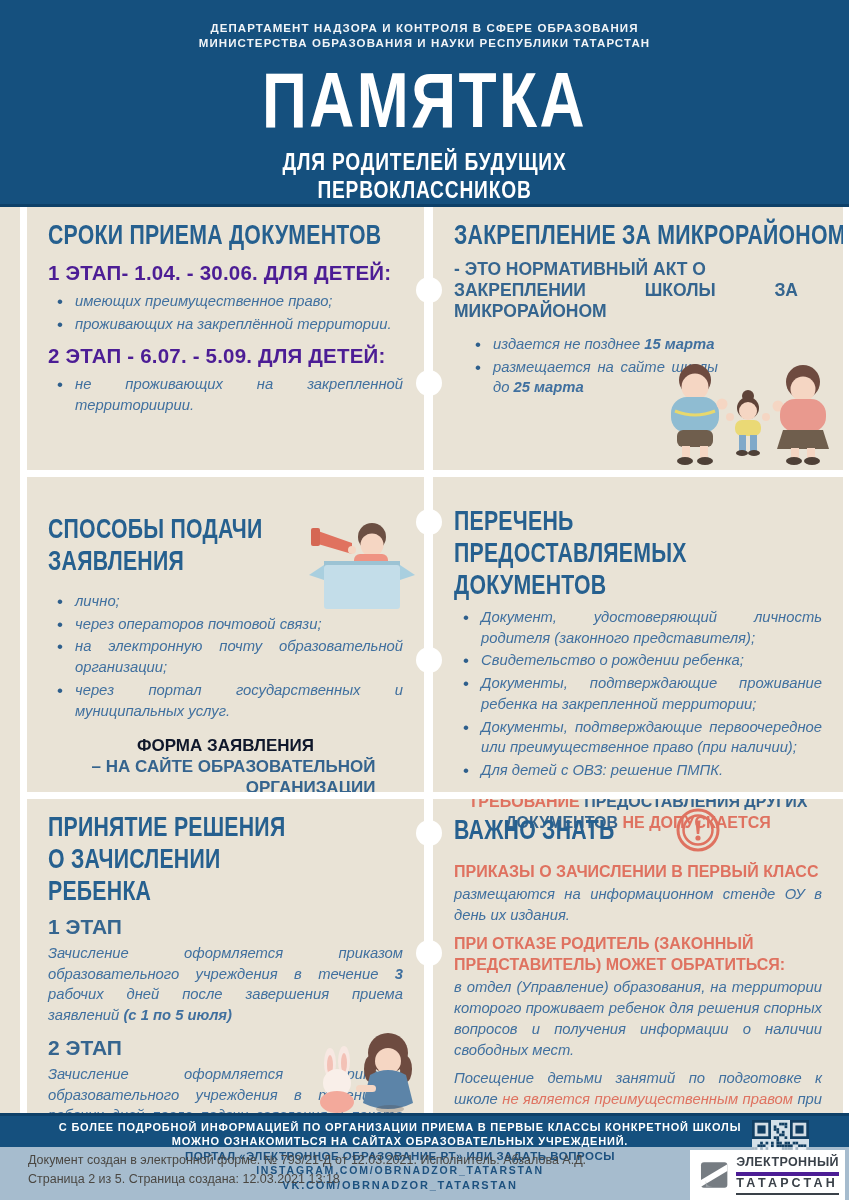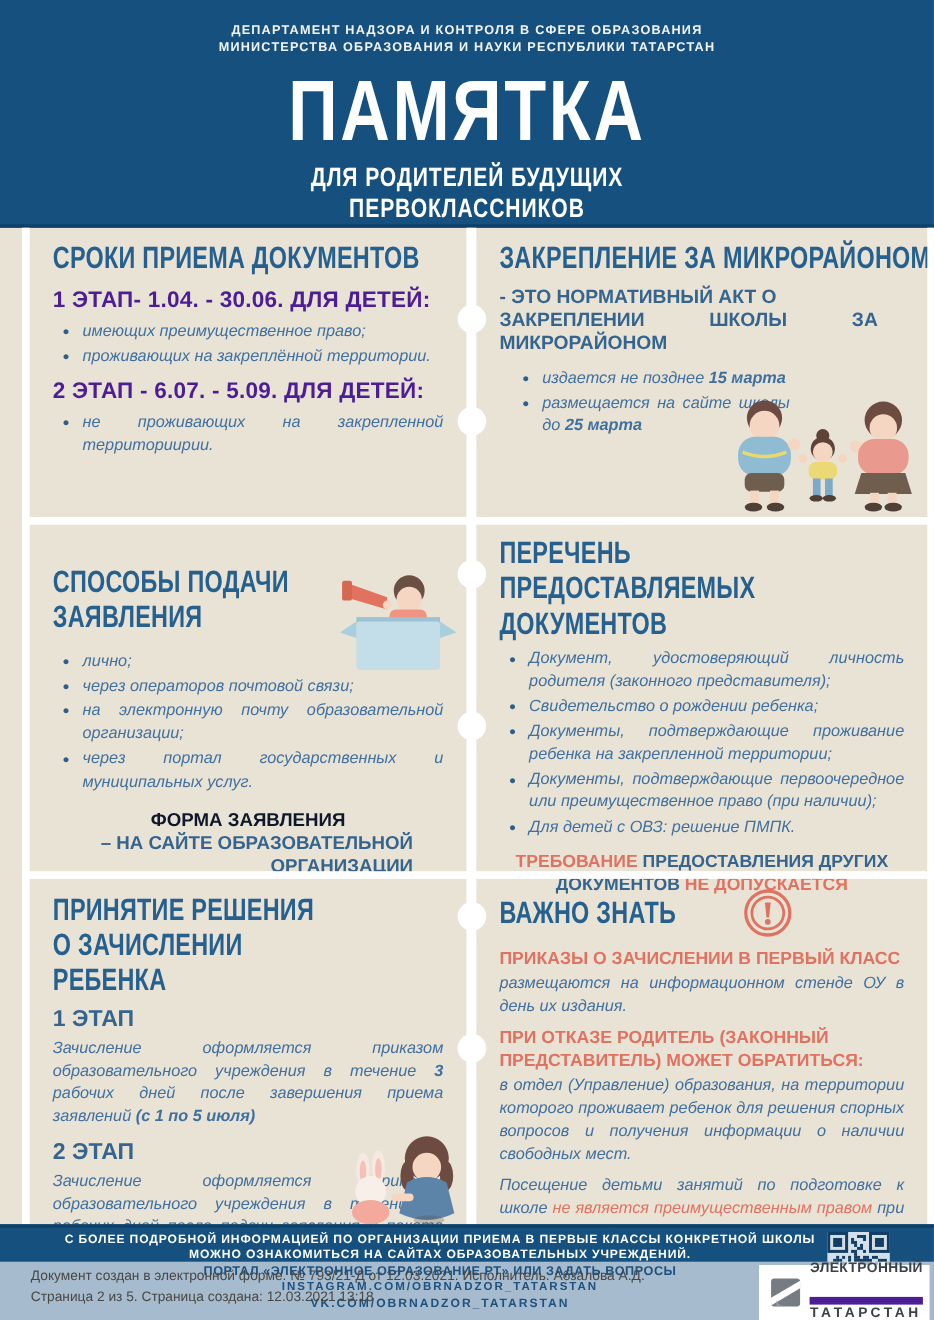--- a/index.html
+++ b/index.html
@@ -20,31 +20,31 @@
   .f3{top:1150px;font-size:11.5px;letter-spacing:.5px;color:#1d517f;}
   .f4{top:1164px;font-size:10.5px;letter-spacing:1.8px;color:#1d517f;}
   .f5{top:1179px;font-size:11px;letter-spacing:1.8px;color:#1d517f;}
   .band{position:absolute;left:0;top:1147px;width:849px;height:53px;background:rgba(255,255,255,.62);}
   .stamp{position:absolute;left:28px;color:#4a4742;font-size:12.5px;line-height:15px;white-space:nowrap;}
   .st1{top:1153px;} .st2{top:1172px;}
   .qr{position:absolute;left:752px;top:1120px;}
   .logobox{position:absolute;left:690px;top:1150px;width:155px;height:50px;background:#fff;
            display:flex;align-items:center;gap:7px;box-sizing:border-box;padding:4px 6px 4px 10px;}
   .logotxt{color:#3a4149;font-weight:bold;line-height:1.25;}
-  .logotxt .l1{font-size:12.5px;letter-spacing:.4px;border-bottom:7px solid #4c1d95;padding-bottom:18px;}
+  .logotxt .l1{font-size:12.5px;letter-spacing:.4px;border-bottom:4px solid #4c1d95;padding-bottom:1px;}
   .logotxt .l2{font-size:12.5px;letter-spacing:3.2px;border-bottom:2px solid #3a4149;padding-bottom:1px;}
   
   .gl{position:absolute;background:#fff;}
   .dot{position:absolute;width:26px;height:26px;border-radius:50%;background:#fff;left:416px;}
   
   .card{position:absolute;box-sizing:border-box;padding:12px 21px 0 21px;}
   .c1{left:27px;top:207px;width:397px;height:263px;}
   .c2{left:433px;top:207px;width:410px;height:263px;}
   .c3{left:27px;top:501px;width:397px;height:315px;}
-  .c4{left:433px;top:477px;width:410px;height:315px;padding-top:10px;}
+  .c4{left:433px;top:477px;width:410px;height:315px;padding-top:28px;}
   .c5{left:27px;top:799px;width:397px;height:314px;}
   .c6{left:433px;top:799px;width:410px;height:314px;padding-top:8px;}
   .ctitle{margin:0;font-size:28px;line-height:32px;font-weight:bold;color:#26608f;letter-spacing:.3px;}
   .ctitle .cond{white-space:nowrap;}
   .ctitle .wrap{white-space:normal;}
   .w300{width:300px;} .w470{width:470px;} .w330{width:330px;}
   .stage{margin:10px 0 4px 0;font-size:20.5px;font-weight:bold;color:#4c1d95;letter-spacing:.2px;}
   .slabel{margin:8px 0 2px 0;font-size:21px;font-weight:bold;color:#35658f;}
   .itext,.blist li{font-size:14.8px;font-style:italic;color:#40709f;line-height:1.4;}
   .blist{margin:6px 0 0 0;padding:0;list-style:none;}

